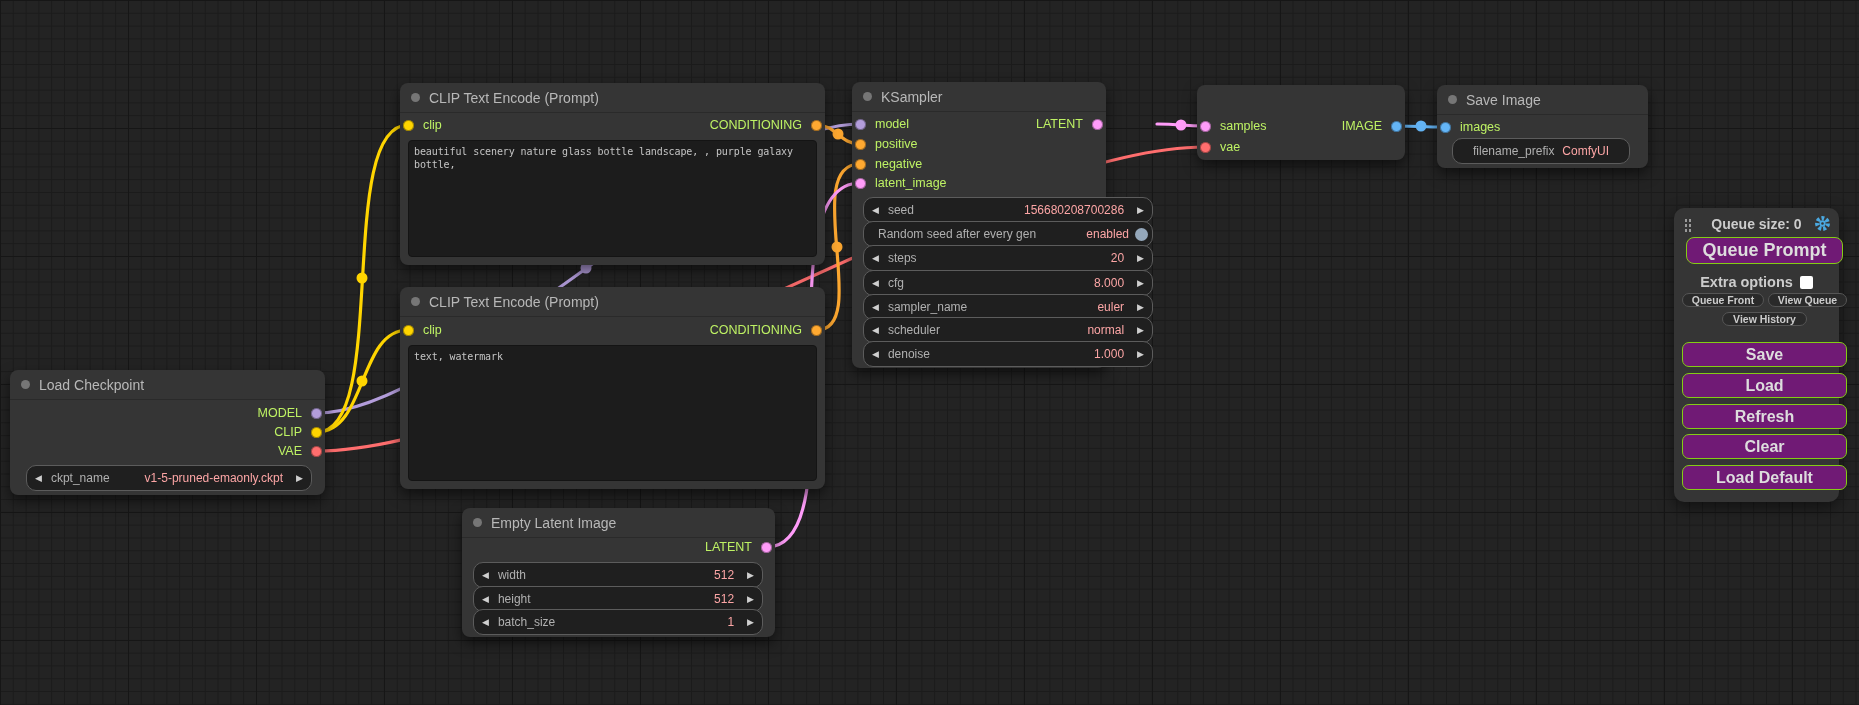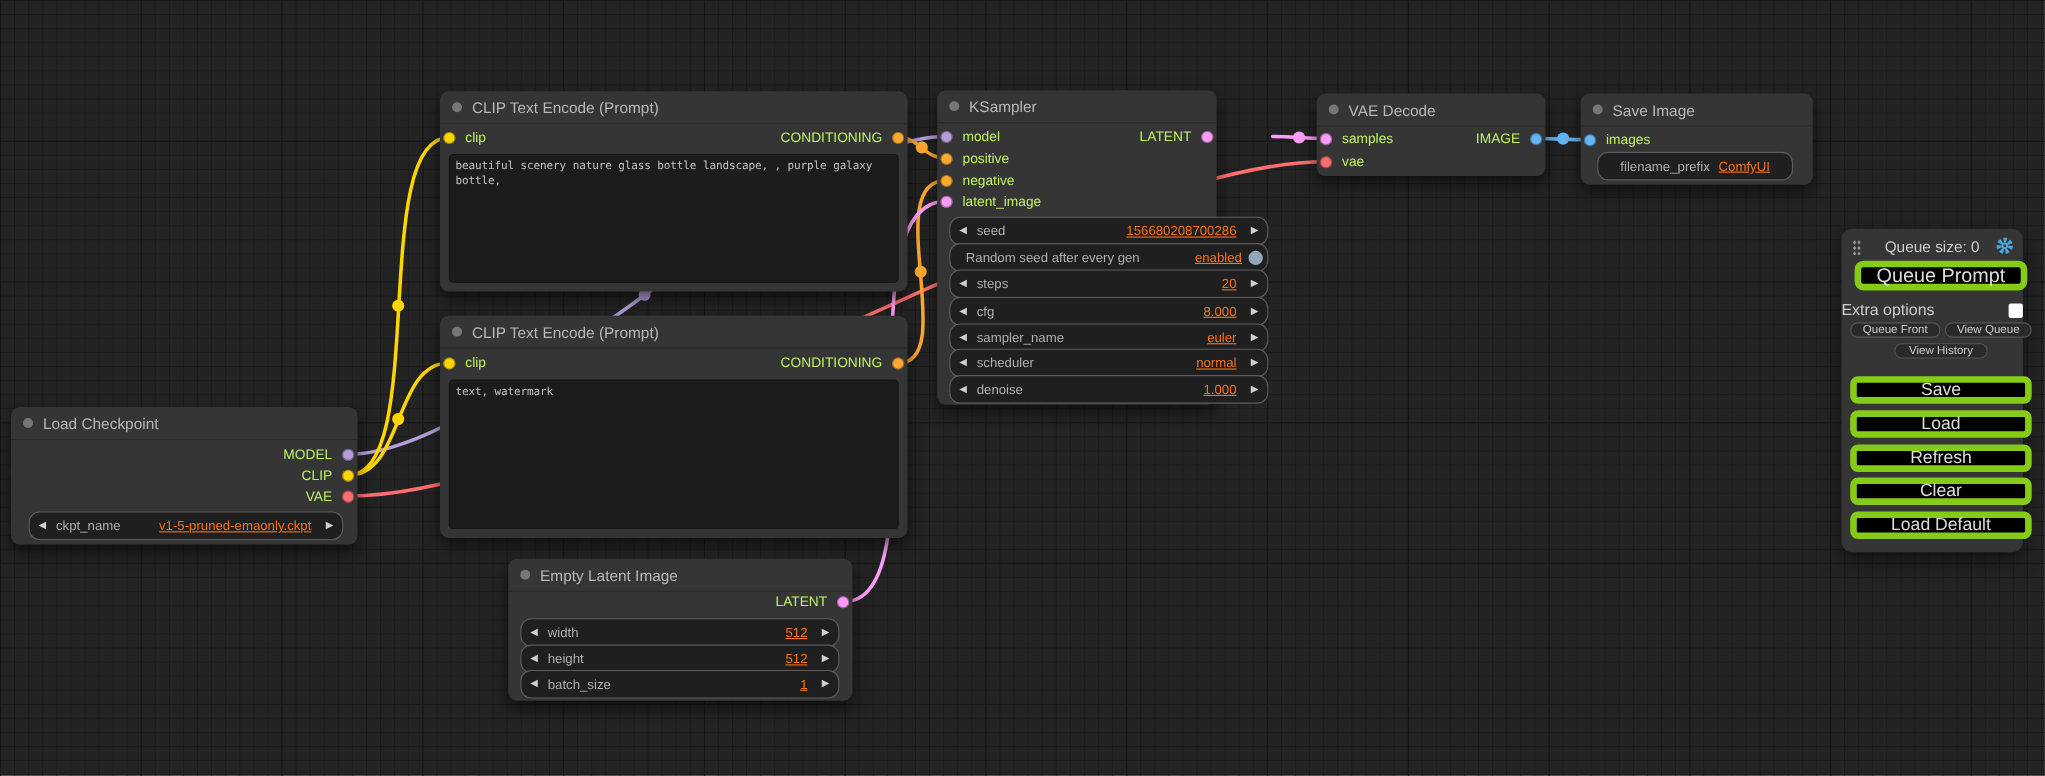--- a/index.html
+++ b/index.html
@@ -29,39 +29,39 @@
   .p-model{background:#B39DDB}.p-clip{background:#FFD500}.p-vae{background:#FF6E6E}
   .p-cond{background:#FFA931}.p-latent{background:#FF9CF9}.p-image{background:#64B5F6}
   .row.in .port{margin-right:9px}
   .row.out .port{margin-left:9px}
 
   .widget{position:absolute;height:18px;background:#1f1f1f;border:1px solid #5c5c5c;
     border-radius:10px;display:flex;align-items:center;font-size:12px;color:#b0b0b0;
     padding:12px 8px;box-sizing:border-box;cursor:pointer;}
   .warr{font-size:9px;color:#cfcfcf;line-height:1;font-family:"DejaVu Sans",sans-serif;flex:none;}
   .wlabel{margin-left:9px;white-space:nowrap;}
-  .wvalue{margin-left:auto;margin-right:13px;color:#f97316;white-space:nowrap;text-decoration:underline;}
+  .wvalue{margin-left:auto;margin-right:13px;color:#fca5a5;white-space:nowrap;}
   .widget.noarr .wlabel{margin-left:6px;}
   .widget.noarr .wvalue{margin-right:6px;}
   .toggle-dot{width:13px;height:13px;border-radius:50%;background:#94a7ba;flex:none;margin-right:-4px;}
   .prompt{position:absolute;background:#1c1c1c;border:1px solid #141414;border-radius:4px;
     font-family:"DejaVu Sans Mono",monospace;font-size:10px;line-height:13px;color:#c4c4c4;
     padding:4px 5px;box-sizing:border-box;white-space:pre-wrap;word-break:break-word;cursor:text;letter-spacing:-0.1px;}
 
   .qpanel{position:absolute;left:1674px;top:208px;width:165px;height:294px;z-index:3;
-    background:#353535;border-radius:10px;box-shadow:0 6px 16px rgba(0,0,0,.5);}
+    background:#353535;border-radius:10px;box-shadow:0 6px 16px rgba(0,0,0,.5);font-weight:bold;}
   .qhandle{position:absolute;left:10px;top:10px;width:8px;height:14px;
     background-image:radial-gradient(#9a9a9a 1.1px,transparent 1.3px);background-size:4px 5px;cursor:grab;}
   .qsize{position:absolute;left:0;right:0;top:8px;text-align:center;color:#cccccc;font-size:14px;}
   .qgear{position:absolute;right:8px;top:7px;cursor:pointer;}
-  .qbtn{position:absolute;background:#000000;border:6px solid #84cc16;border-radius:7px;color:#dddddd;
+  .qbtn{position:absolute;background:#701a75;border:1px solid #84cc16;border-radius:7px;color:#dddddd;
     display:flex;align-items:center;justify-content:center;cursor:pointer;box-sizing:border-box;}
   .qbtn.big{left:8px;width:165px;height:25px;font-size:16px;}
   .qprompt{left:12px;width:157px;top:29px;height:27px;font-size:18px;border-radius:8px;}
-  .qextra{position:absolute;left:0;right:0;top:66px;display:flex;align-items:center;justify-content:space-between;
+  .qextra{position:absolute;left:0;right:0;top:66px;display:flex;align-items:center;justify-content:center;
     color:#cccccc;font-size:14.5px;}
   .qcheck{width:13px;height:13px;background:#ffffff;border-radius:2px;margin-left:7px;cursor:pointer;}
   .qpill{position:absolute;height:14px;background:#2a2a2a;border:1px solid #555555;border-radius:8px;
     font-size:10.5px;color:#cccccc;display:flex;align-items:center;justify-content:center;cursor:pointer;box-sizing:border-box;}
 </style>
 </head>
 <body>
 
 <div id="canvas"></div>
 
@@ -238,24 +238,20 @@
   </div>
   <div class="widget" style="left:11px;top:259px;width:290px">
     <span class="warr">◀</span>
     <span class="wlabel">denoise</span>
     <span class="wvalue">1.000</span>
     <span class="warr">▶</span>
   </div>
 </div>
 
 <div class="node" style="left:1197px;top:85px;width:208px;height:75px">
-  <div class="node-title">
-    <span class="title-dot"></span>
-    <span>VAE Decode</span>
-  </div>
   <div class="row in" style="top:31px">
     <span class="port p-latent"></span>
     <span>samples</span>
   </div>
   <div class="row in" style="top:52px">
     <span class="port p-vae"></span>
     <span>vae</span>
   </div>
   <div class="row out" style="top:31px">
     <span>IMAGE</span>

